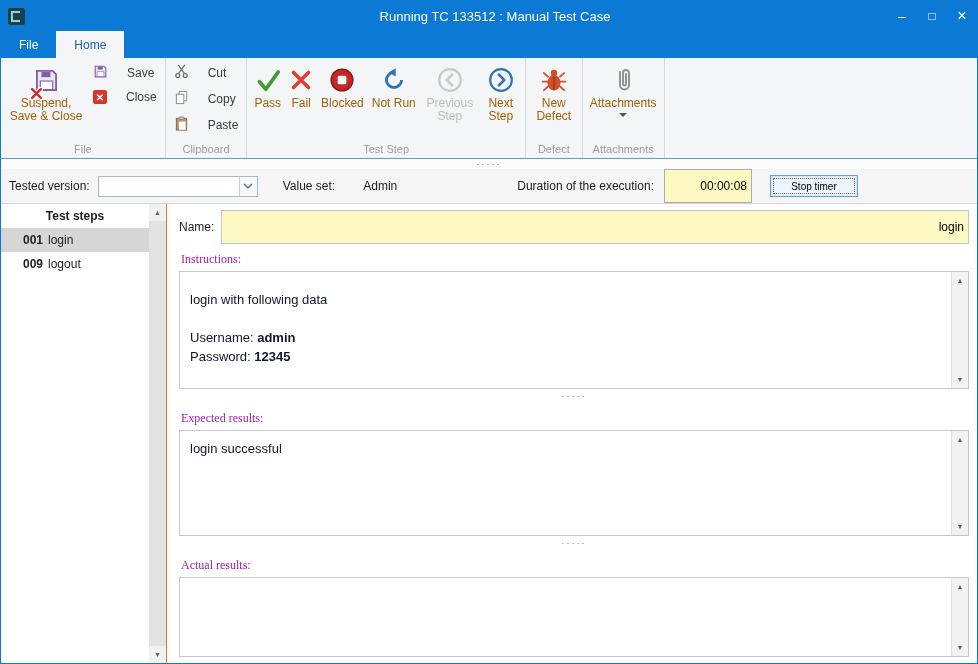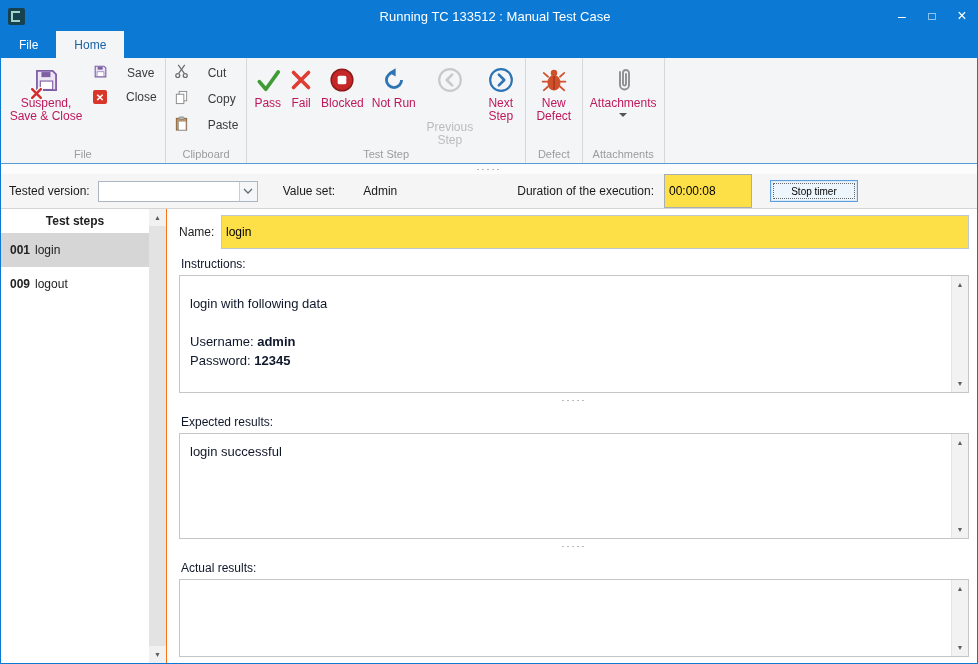--- a/index.html
+++ b/index.html
@@ -22,60 +22,60 @@
   .tab { padding:0 18px; display:flex; align-items:center; justify-content:center; color:#fff; font-size:12px; }
   .tab.active { background:#f4f5f6; color:#1a62a8; }
 
   
   .ribbon { flex:0 0 101px; background:#f4f5f6; display:flex; border-bottom:1px solid #569bd5; }
   .rgroup { display:flex; flex-direction:column; border-right:1px solid #d8d8d8; padding:2px 3px 0 3px; }
   .rgroup-body { flex:1; display:flex; align-items:flex-start; }
   .rgroup-label { height:16px; line-height:14px; text-align:center; color:#9c9c9c; font-size:11px; }
   .big-btn { display:flex; flex-direction:column; align-items:center; padding:3px 4px 0 4px; }
   .icon-area { height:34px; display:flex; align-items:center; justify-content:center; position:relative; }
-  .btn-label { text-align:center; line-height:13px; color:#be185d; font-size:12px; }
-  .big-btn.disabled .btn-label { color:#bcbcbc;margin-top:24px; }
+  .btn-label { text-align:center; line-height:13px; color:#a16207; font-size:12px; }
+  .big-btn.disabled .btn-label { color:#bcbcbc; }
   .small-btn { display:flex; align-items:center; gap:19px; padding:4px 5px; color:#3b3b3b; }
   .stack { display:flex; flex-direction:column; align-items:flex-start; }
   .suspend-btn { width:84px; }
   .overlay-x { position:absolute; left:-3px; bottom:-3px; }
   .caret-down { width:0; height:0; border-left:4px solid transparent; border-right:4px solid transparent; border-top:4px solid #555; margin-top:3px; }
   .close-icon-sq { width:14px; height:14px; background:#d9362b; border-radius:2px; color:#fff; font-weight:bold; font-size:10px; display:flex; align-items:center; justify-content:center; }
 
   
   .hsplit { flex:0 0 10px; background:#fcfcfc; display:flex; align-items:center; justify-content:center; color:#666; font-size:9px; letter-spacing:2px; line-height:6px; }
   .vsplit-dots { height:14px; display:flex; align-items:center; justify-content:center; color:#666; font-size:9px; letter-spacing:2px; }
 
   
   .toolbar { flex:0 0 34px; background:#f5f5f5; border-bottom:1px solid #d4d4d4; display:flex; align-items:center; padding:0 8px; }
   .tb-label { color:#1a1a1a; }
   .combo { width:160px; height:21px; background:#fff; border:1px solid #aab6c2; display:flex; margin-left:8px; }
   .combo-value { flex:1; padding:2px 4px; font-size:12px; }
   .combo-arrow { width:18px; border-left:1px solid #c6cfd8; background:#f4f6f8; display:flex; align-items:center; justify-content:center; }
-  .txt-input { height:20px; border:1px solid #a8adb3; background:#fde047; font-family:"Liberation Sans",sans-serif; font-size:12px; padding:16px 4px; }
+  .txt-input { height:20px; border:1px solid #a8adb3; background:#fef9c3; font-family:"Liberation Sans",sans-serif; font-size:12px; padding:16px 4px;text-align:right; }
   .duration-input { width:88px; margin-left:10px; }
   .stop-btn { margin-left:18px; width:88px; height:22px; background:#eef6fd; border:1px solid #5e9fdc; box-shadow:inset 0 0 0 1px #d6e8f8; font-family:"Liberation Sans",sans-serif; font-size:10px; outline:1px dotted #666; outline-offset:-4px; }
 
   
   .content { flex:1; display:flex; min-height:0; }
   .left-panel { flex:0 0 166px; display:flex; border-right:1px solid #f97316; background:#fff; }
   .steps-list { flex:1; }
   .steps-header { height:24px; display:flex; align-items:center; justify-content:center; font-weight:bold; font-size:12px; }
-  .step-item { height:34px; display:flex; align-items:center; padding-left:9px; font-size:12px; }
+  .step-item { height:24px; display:flex; align-items:center; padding-left:22px; font-size:12px; }
   .step-item.selected { background:#d6d6d6; }
   .step-num { font-weight:bold; margin-right:5px; }
   .vscroll { flex:0 0 17px; background:#f1f1f1; display:flex; flex-direction:column; }
   .scroll-arrow { height:17px; display:flex; align-items:center; justify-content:center; font-size:7px; color:#5f5f5f; }
   .scroll-thumb { flex:1; background:#e3e3e3; }
 
   .detail { flex:1; background:#fff; padding:6px 8px 6px 12px; display:flex; flex-direction:column; min-width:0; }
   .name-row { display:flex; align-items:center; }
   .name-label { width:42px; }
   .name-input { flex:1; height:21px; border:1px solid #bcc7d2; }
-  .sec-label { margin:8px 0 4px 2px; color:#0f172a; }
+  .sec-label { margin:8px 0 4px 2px; color:#a21caf;font-family:Liberation Serif, serif; }
   .text-box { position:relative; border:1px solid #c6c6c6; background:#fff; }
   .box-instructions { height:118px; padding:18px 26px 6px 10px; }
   .box-expected { height:106px; padding:8px 26px 6px 10px; }
   .box-actual { flex:1; padding:8px 26px 6px 10px; }
   .box-scroll { position:absolute; top:0; right:0; bottom:0; width:17px; background:#f2f2f2; border-left:1px solid #e4e4e4; display:flex; flex-direction:column; justify-content:space-between; }
   .txt-line { font-size:13px; line-height:19px; min-height:19px; color:#0f172a; }
   .b { font-weight:bold; }
 </style>
 </head>
 <body>

